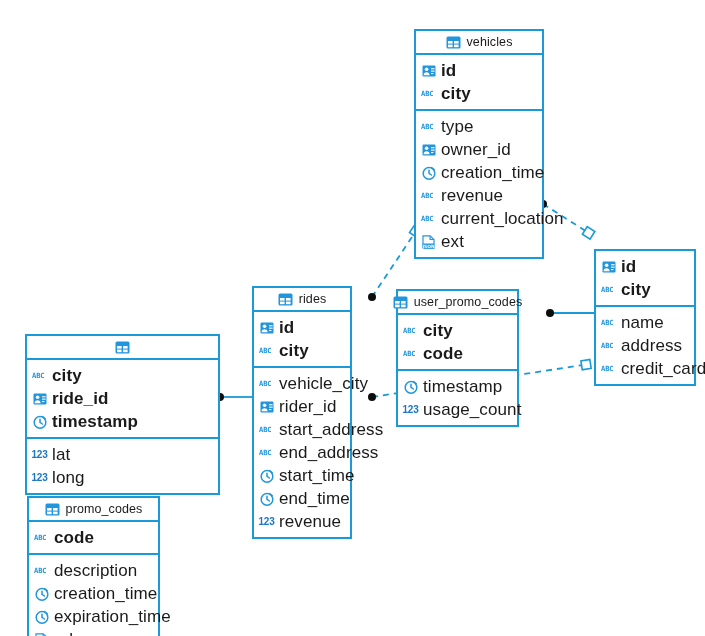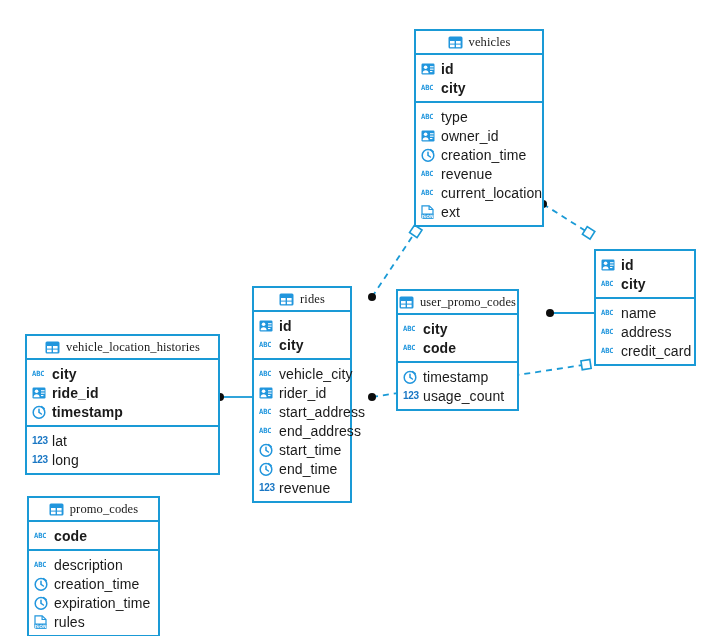--- a/index.html
+++ b/index.html
@@ -39,21 +39,20 @@
   .tn-header {
     box-sizing: border-box;
     height: 24px;
     display: flex;
     align-items: center;
     justify-content: center;
     gap: 6px;
     border-bottom: 2px solid #1a9ad6;
     padding: 0 6px;
     background: #ffffff;
-    font-family: Liberation Serif, serif;
   }
   .tn-title {
     font-size: 12.5px;
     color: #1a1a1a;
     white-space: nowrap;
     letter-spacing: 0.1px;
   }
   .tn-section {
     padding: 4px 0 4px 0;
   }
@@ -61,34 +60,34 @@
     border-bottom: 2px solid #1a9ad6;
   }
   .tn-row {
     display: flex;
     align-items: center;
     gap: 5px;
     padding: 1.5px 6px 1.5px 5px;
     white-space: nowrap;
   }
   .tn-label {
-    font-size: 14px;
+    font-size: 17px;
     color: #1a1a1a;
     letter-spacing: 0.1px;
   }
   .tn-row.pk .tn-label {
     font-weight: bold;
   }
   .ic {
     width: 15px;
     height: 15px;
     flex: 0 0 15px;
     display: inline-flex;
     align-items: center;
-    justify-content: flex-start;
+    justify-content: center;
     position: relative;
   }
   .ic svg { display: block; }
   .ic-num {
     font-size: 10px;
     font-weight: bold;
     color: #1a77c4;
     letter-spacing: -0.3px;
     font-family: "Liberation Sans", sans-serif;
   }
@@ -426,21 +425,20 @@
       <div class="tn-header">
         <span class="ic">
           <svg width="15" height="13" viewBox="0 0 15 13">
             <rect x="0.5" y="0.5" width="14" height="12" rx="1.5" fill="#2196dd"></rect>
             <rect x="2" y="5" width="4.6" height="2.6" fill="#ffffff"></rect>
             <rect x="8" y="5" width="4.6" height="2.6" fill="#ffffff"></rect>
             <rect x="2" y="8.6" width="4.6" height="2.6" fill="#ffffff"></rect>
             <rect x="8" y="8.6" width="4.6" height="2.6" fill="#ffffff"></rect>
           </svg>
         </span>
-        <span class="tn-title">vehicle_location_histories</span>
       </div>
       <div class="tn-section keys">
         <div class="tn-row pk">
           <span class="ic">
             <svg width="16" height="9" viewBox="0 0 16 9">
               <text x="0" y="7.4" font-family="DejaVu Sans Mono, monospace" font-size="7.6" font-weight="bold" fill="#2196dd" letter-spacing="-0.1">ABC</text>
             </svg>
           </span>
           <span class="tn-label">city</span>
         </div>

